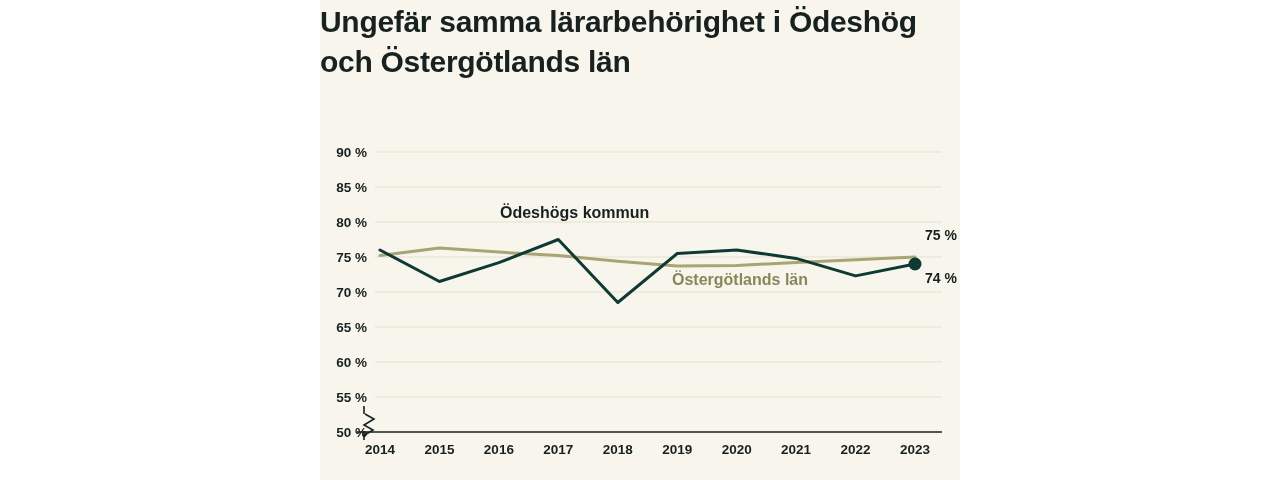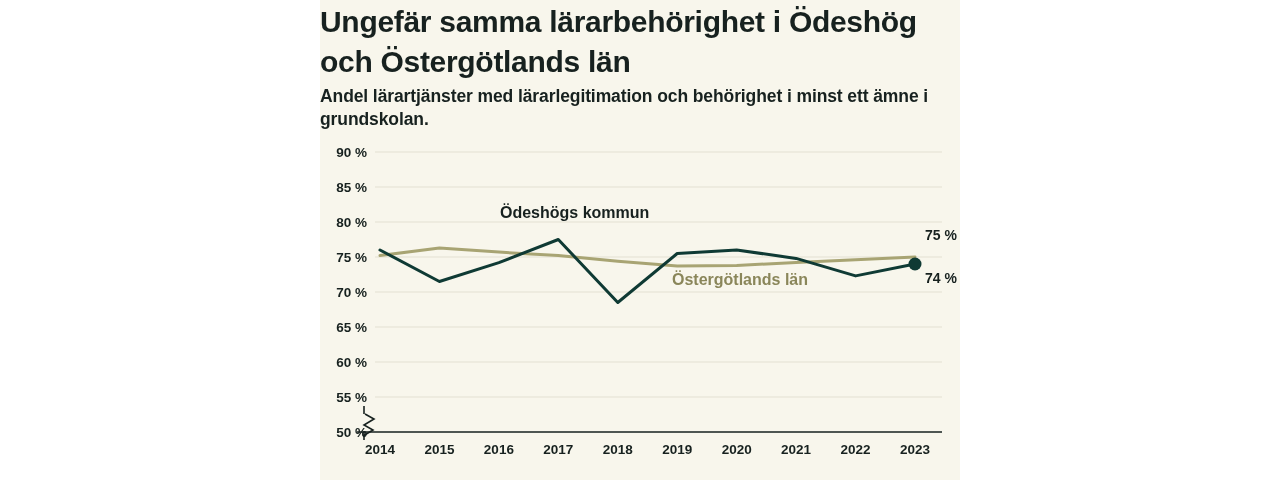--- a/index.html
+++ b/index.html
@@ -89,23 +89,20 @@
 </head>
 <body>
 
 <div id="page">
   <div id="card">
 
     <div style="position:absolute; left:0; top:0; width:640px; height:480px; padding:0;">
       <div id="title" style="left:0; padding-left:0;">
         <span>Ungefär samma lärarbehörighet i Ödeshög och Östergötlands län</span>
       </div>
-      <div id="subtitle">
-        <span>Andel lärartjänster med lärarlegitimation och behörighet i minst ett ämne i grundskolan.</span>
-      </div>
 
       <div id="plotwrap">
         <svg id="chart-svg" width="640" height="330" viewBox="0 0 640 330">
             <text x="47" y="297" text-anchor="end" class="ytick">50 %</text>
             <line x1="55" y1="257" x2="622" y2="257" class="gridline"></line>
             <text x="47" y="262" text-anchor="end" class="ytick">55 %</text>
             <line x1="55" y1="222" x2="622" y2="222" class="gridline"></line>
             <text x="47" y="227" text-anchor="end" class="ytick">60 %</text>
             <line x1="55" y1="187" x2="622" y2="187" class="gridline"></line>
             <text x="47" y="192" text-anchor="end" class="ytick">65 %</text>

